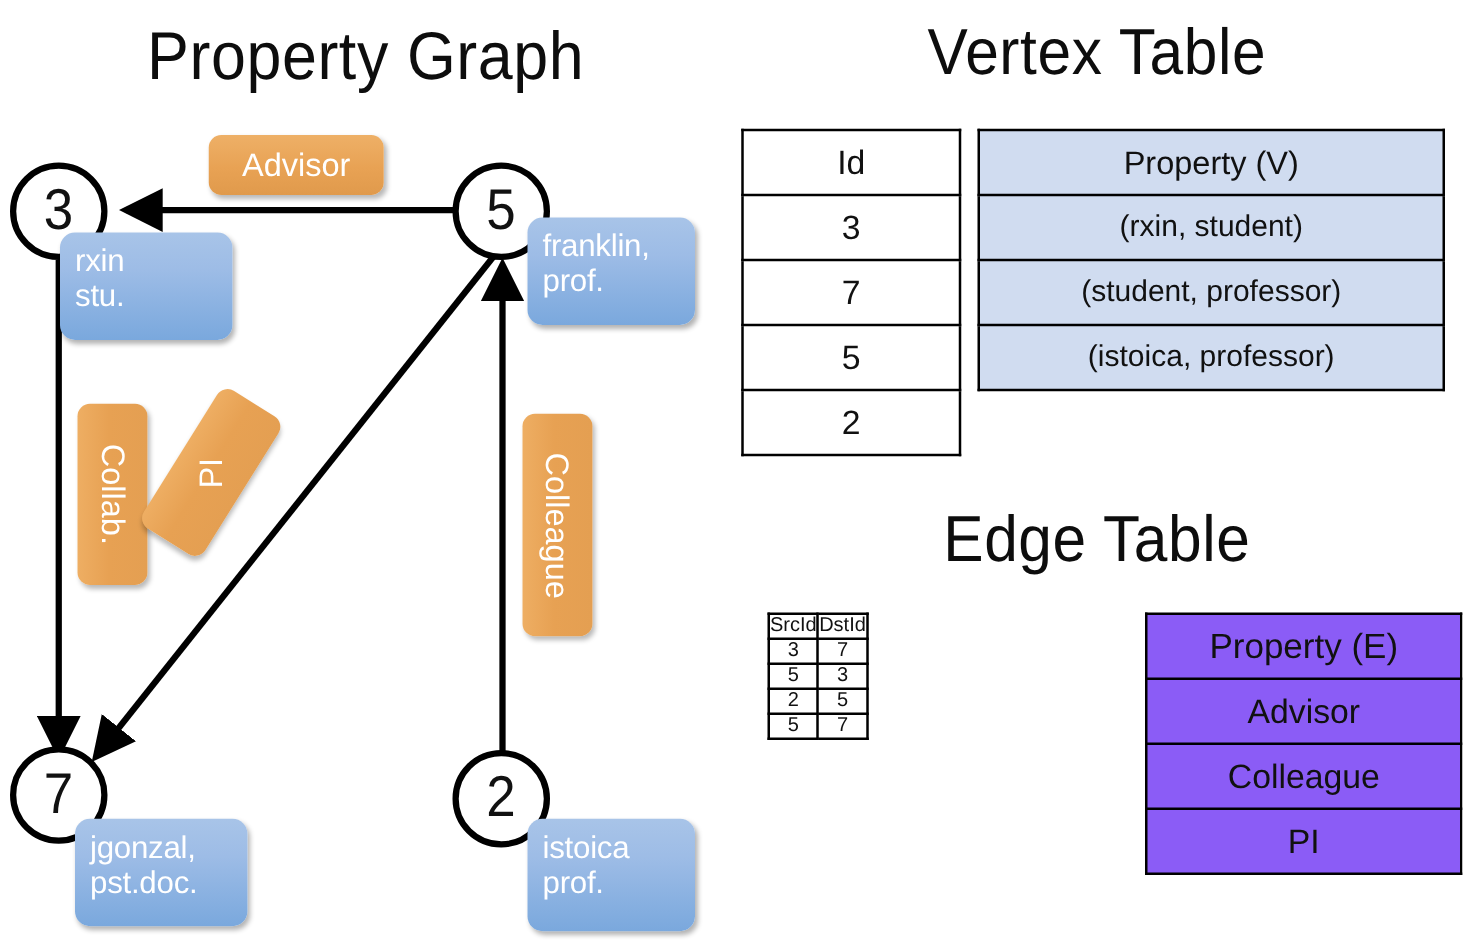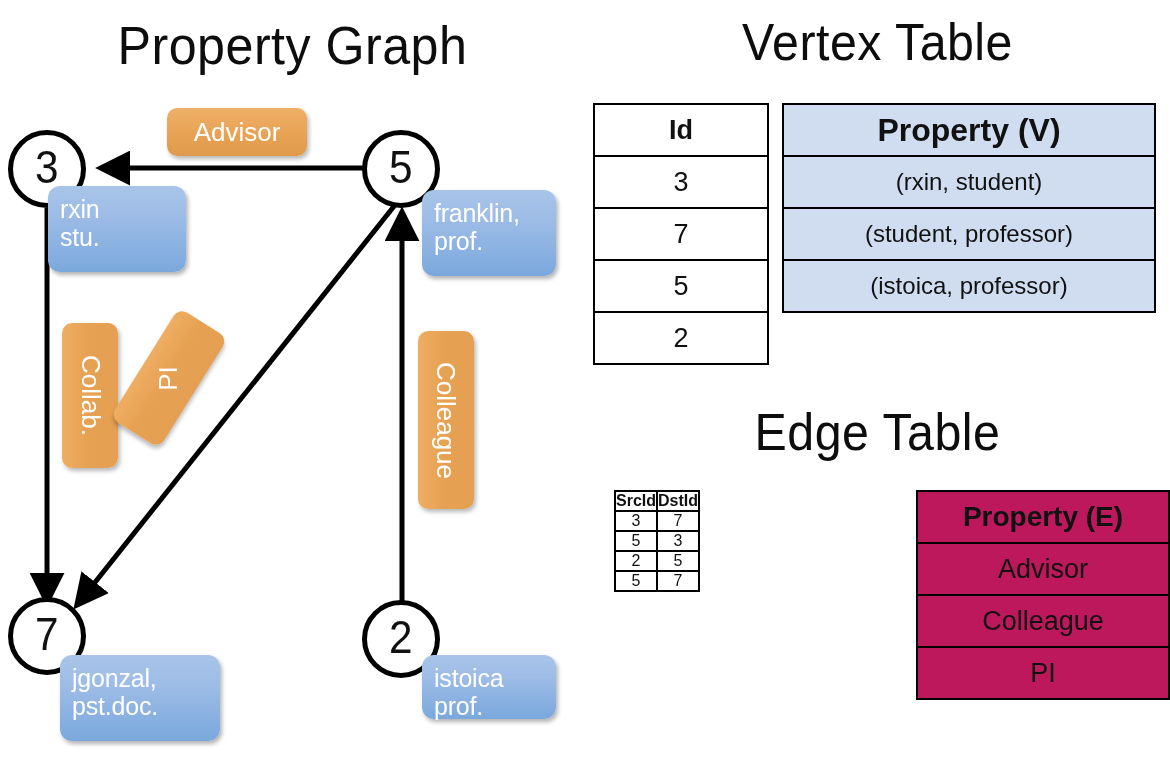--- a/index.html
+++ b/index.html
@@ -84,26 +84,26 @@
   .tbl{position:absolute;border-collapse:collapse;}
   .tbl td,.tbl th{
     border:2.5px solid #000;
     text-align:center;
     font-family:"Liberation Sans", sans-serif;
     font-weight:300;
     color:#111;
     padding:0;
     box-sizing:border-box;
   }
-  .tbl th{font-weight:700;}
+  .tbl th{font-weight:400;}
   .vt-id td,.vt-id th{width:174px;height:52px;font-size:27px;background:#fff;}
   .vt-prop td,.vt-prop th{width:372px;height:52px;font-size:24px;background:#d0dcf0;}
   .vt-id th{font-size:27px;}
-  .vt-prop th{font-size:32px;margin-left:29px;}
-  .et-prop td,.et-prop th{width:274px;height:52px;font-size:27px;background:#be185d;}
+  .vt-prop th{font-size:26px;margin-left:29px;}
+  .et-prop td,.et-prop th{width:274px;height:52px;font-size:27px;background:#8b5cf6;}
   .et-prop th{font-size:28px;}
 
   #vertex-id-table{left:593px;top:103px;}
   #vertex-prop-table{left:782px;top:103px;}
   #edge-srcdst-table{left:593px;top:490px;margin-left:21px;}
   #edge-prop-table{left:916px;top:490px;}
 </style>
 </head>
 <body>
 
@@ -144,31 +144,31 @@
     </div>
     <div class="node" style="left:362px;top:600px;width:78px;height:78px;">
       <span>2</span>
     </div>
 
     <div class="vprop" style="left:48px;top:186px;width:138px;height:86px;">
       <div>rxin</div>
       <div>stu.</div>
     </div>
 
-    <div class="vprop" style="left:422px;top:190px;width:134px;height:86px;">
+    <div class="vprop" style="left:422px;top:174px;width:134px;height:86px;">
       <div>franklin,</div>
       <div>prof.</div>
     </div>
 
-    <div class="vprop" style="left:60px;top:655px;width:160px;height:86px;">
+    <div class="vprop" style="left:60px;top:655px;width:138px;height:86px;">
       <div>jgonzal,</div>
       <div>pst.doc.</div>
     </div>
 
-    <div class="vprop" style="left:422px;top:655px;width:134px;height:64px;">
+    <div class="vprop" style="left:422px;top:655px;width:134px;height:90px;">
       <div>istoica</div>
       <div>prof.</div>
     </div>
 
     <div class="eprop horiz" style="left:167px;top:108px;width:140px;height:48px;">
       <span class="vtext">Advisor</span>
     </div>
 
     <div class="eprop rot-cw" style="left:62px;top:323px;width:56px;height:145px;">
       <span class="vtext">Collab.</span>

